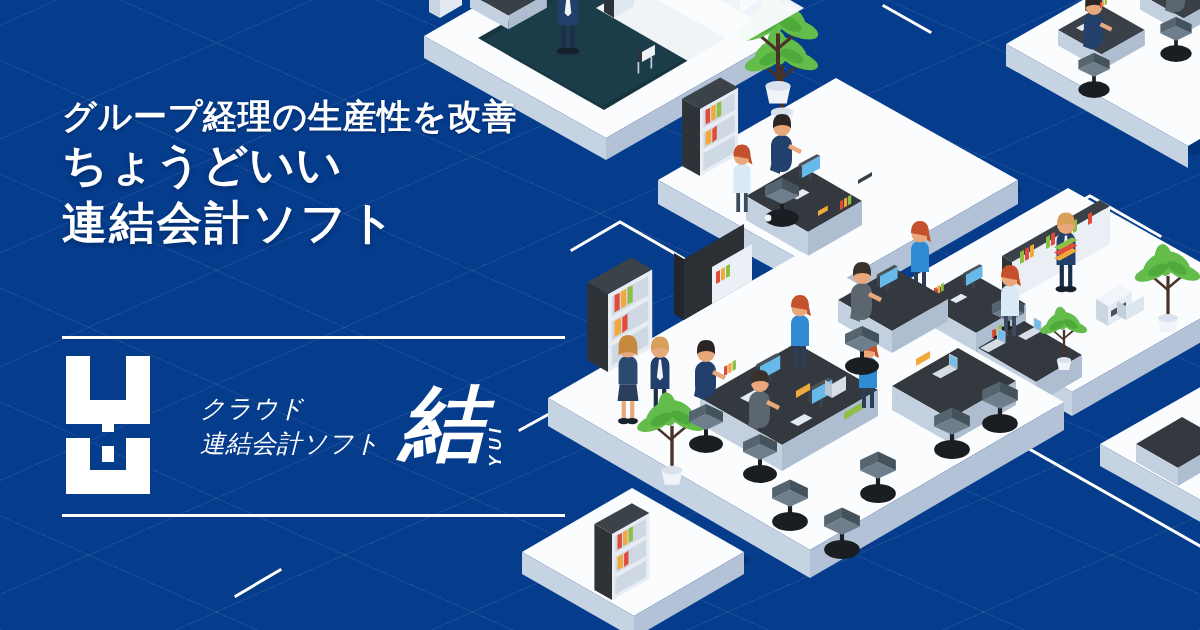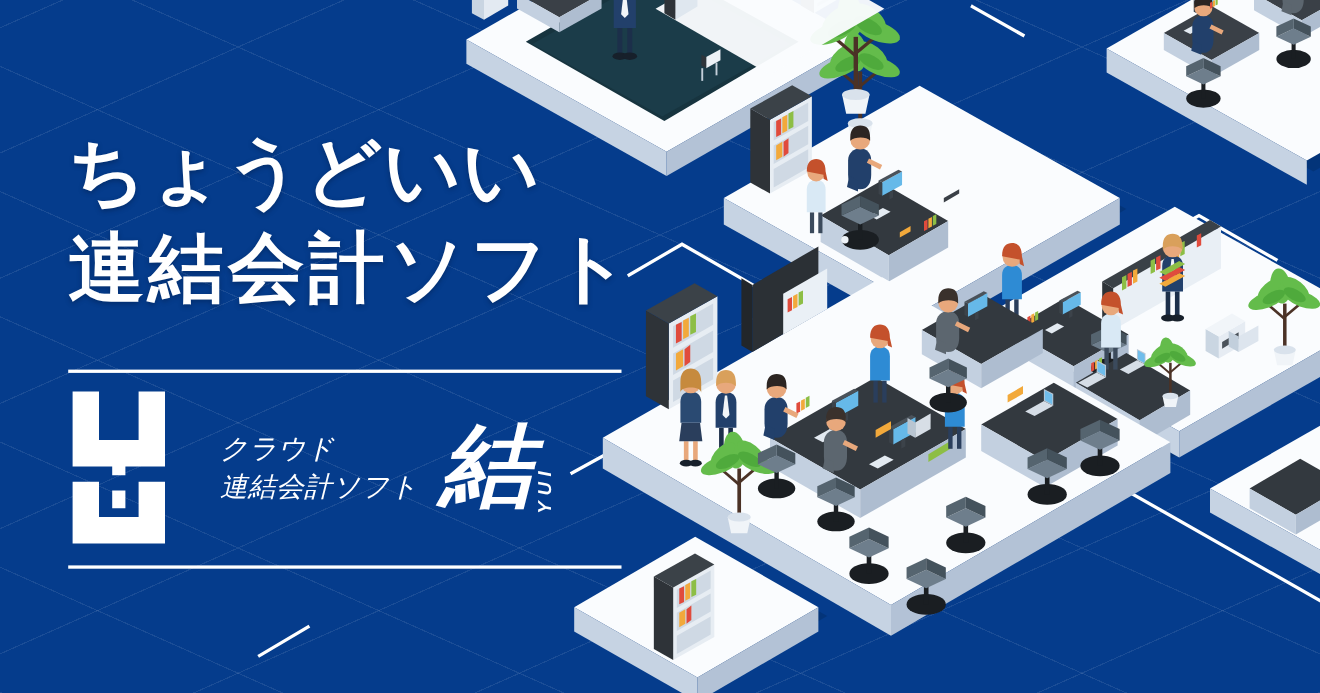--- a/index.html
+++ b/index.html
@@ -41,23 +41,23 @@
     color:#ffffff;
     font-size:34px;
     font-weight:bold;
     letter-spacing:.02em;
     line-height:1.18;
     white-space:nowrap;
     text-shadow:0 1px 3px rgba(2,24,60,.45);
   }
 
   .headline {
-    margin-top:16px;
+    margin-top:0;
     color:#ffffff;
-    font-size:69px;
+    font-size:45px;
     font-weight:bold;
     line-height:1.28;
     letter-spacing:.015em;
     white-space:nowrap;
     text-shadow:0 2px 5px rgba(2,24,60,.42);
   }
   .headline .l2 { letter-spacing:.055em; }
 
   
   .rule {
@@ -683,20 +683,21 @@
       <path d="M150 620 L250 562 L356 620 L256 678 Z" fill="#FAFCFE" opacity=".0"></path>
     </g>
 
     <g transform="translate(612,600) scale(1.1)">
       <use href="#bookshelf"></use>
     </g>
   </svg>
   </div>
 
   <div class="copy">
+    <div class="eyebrow">グループ経理の生産性を改善</div>
     <div class="headline">
       <div class="l1">ちょうどいい</div>
       <div class="l2">連結会計ソフト</div>
     </div>
   </div>
 
   <div class="rule rule-top"></div>
   <div class="rule rule-bottom"></div>
 
   <div class="logo-block">

